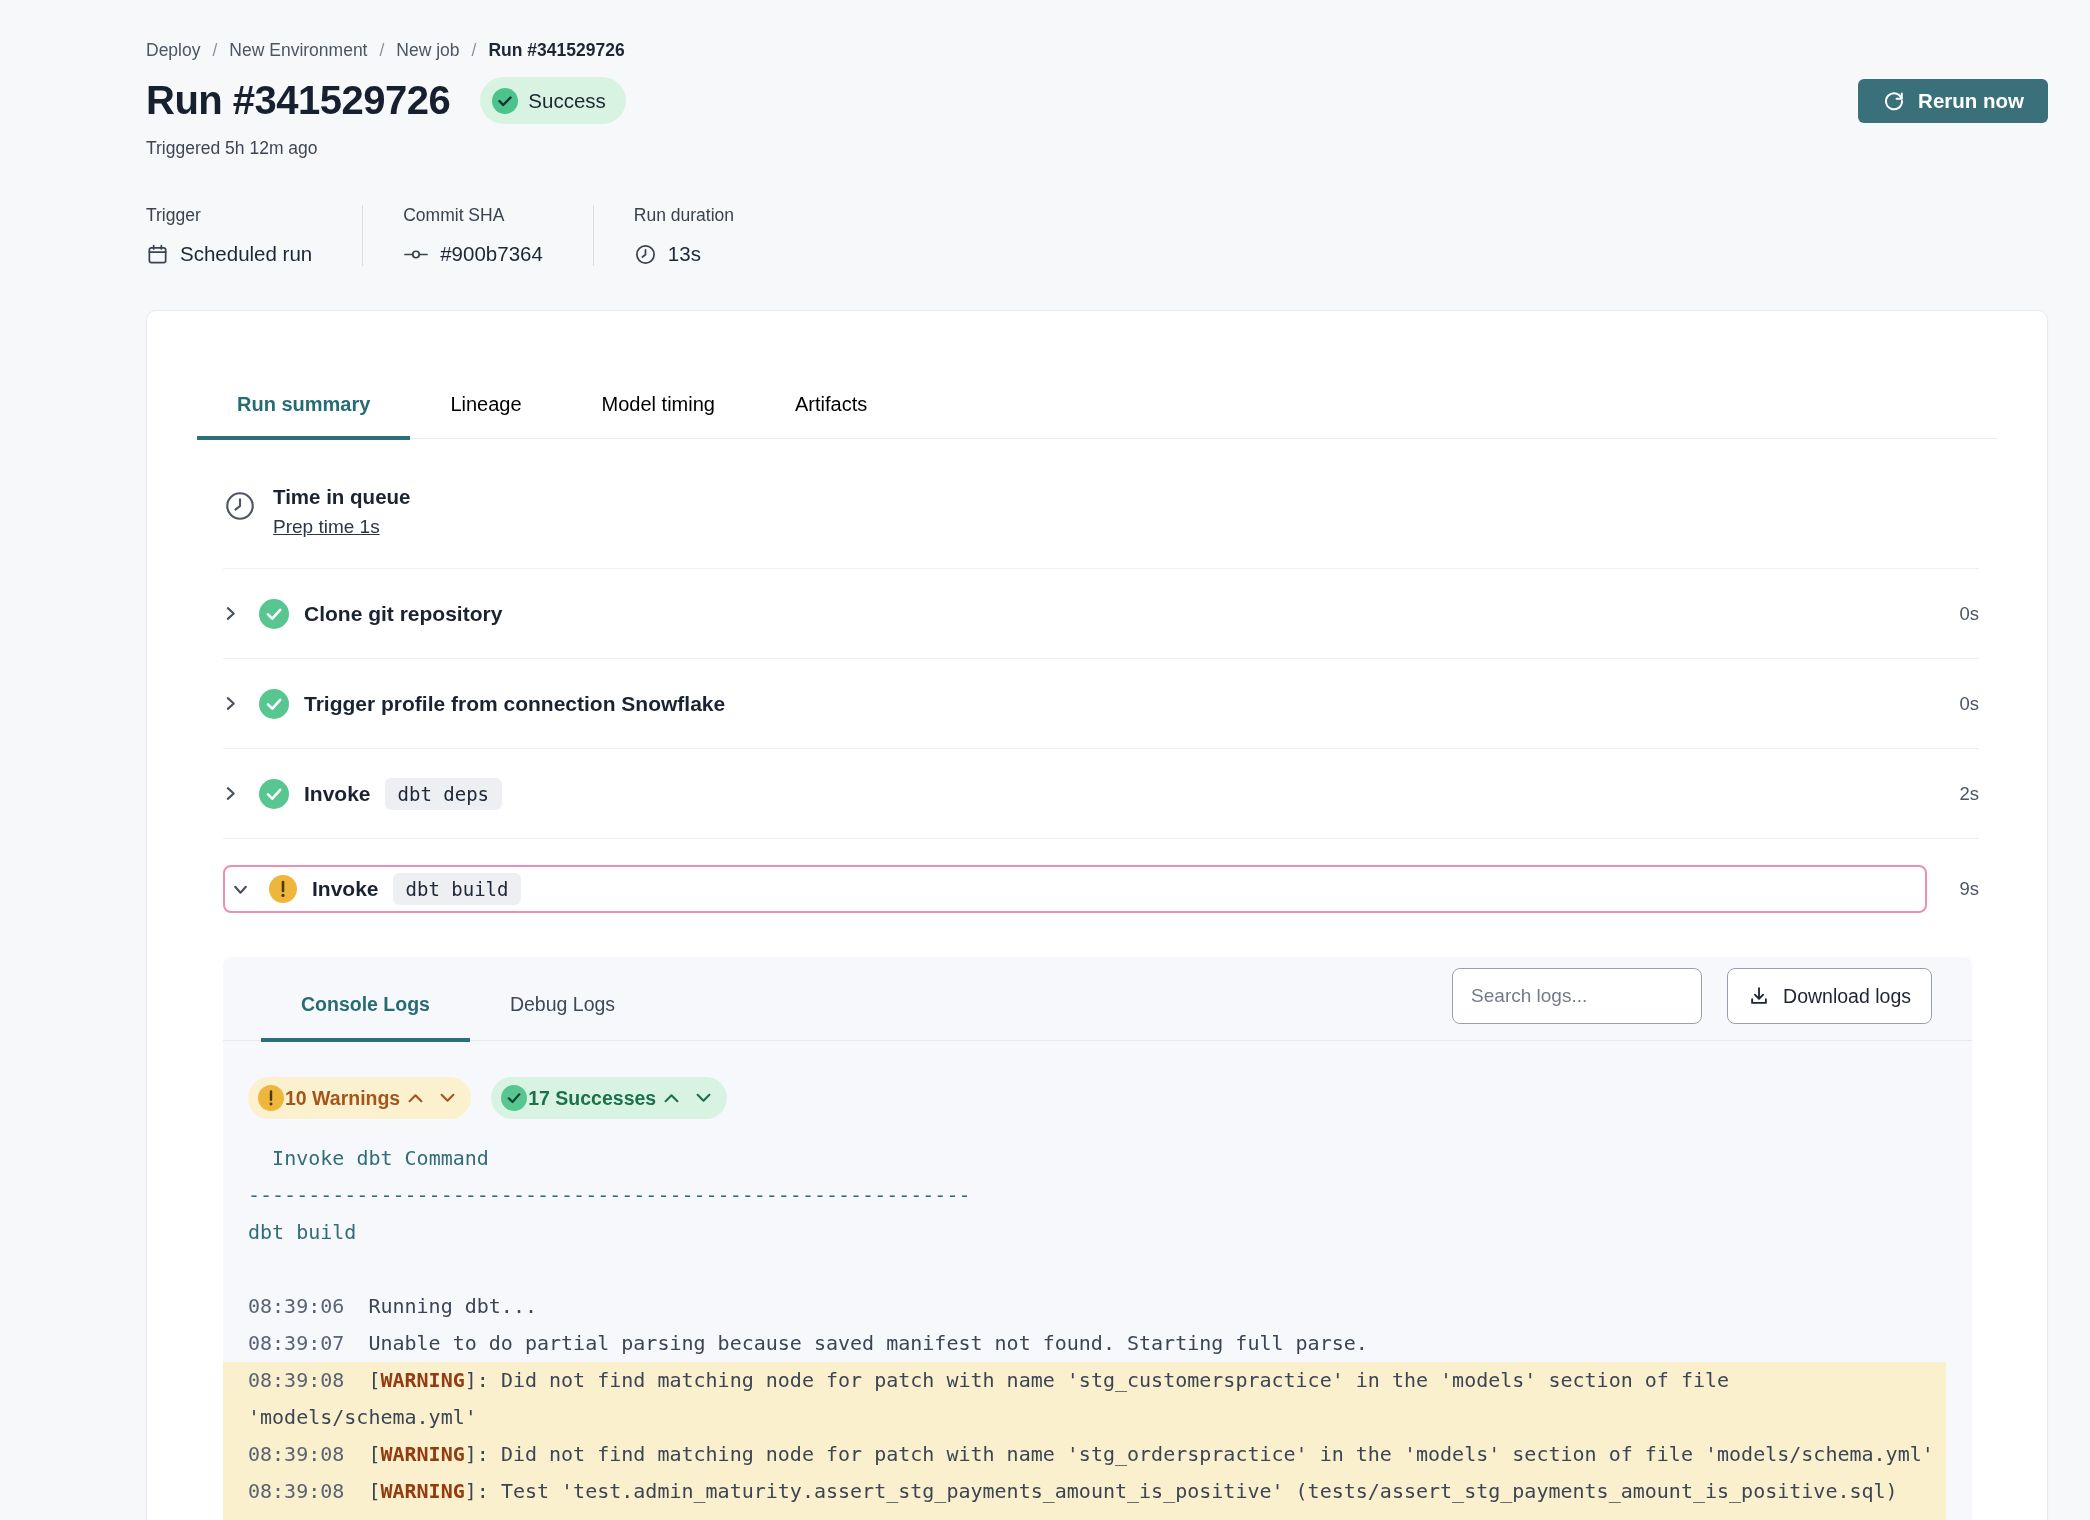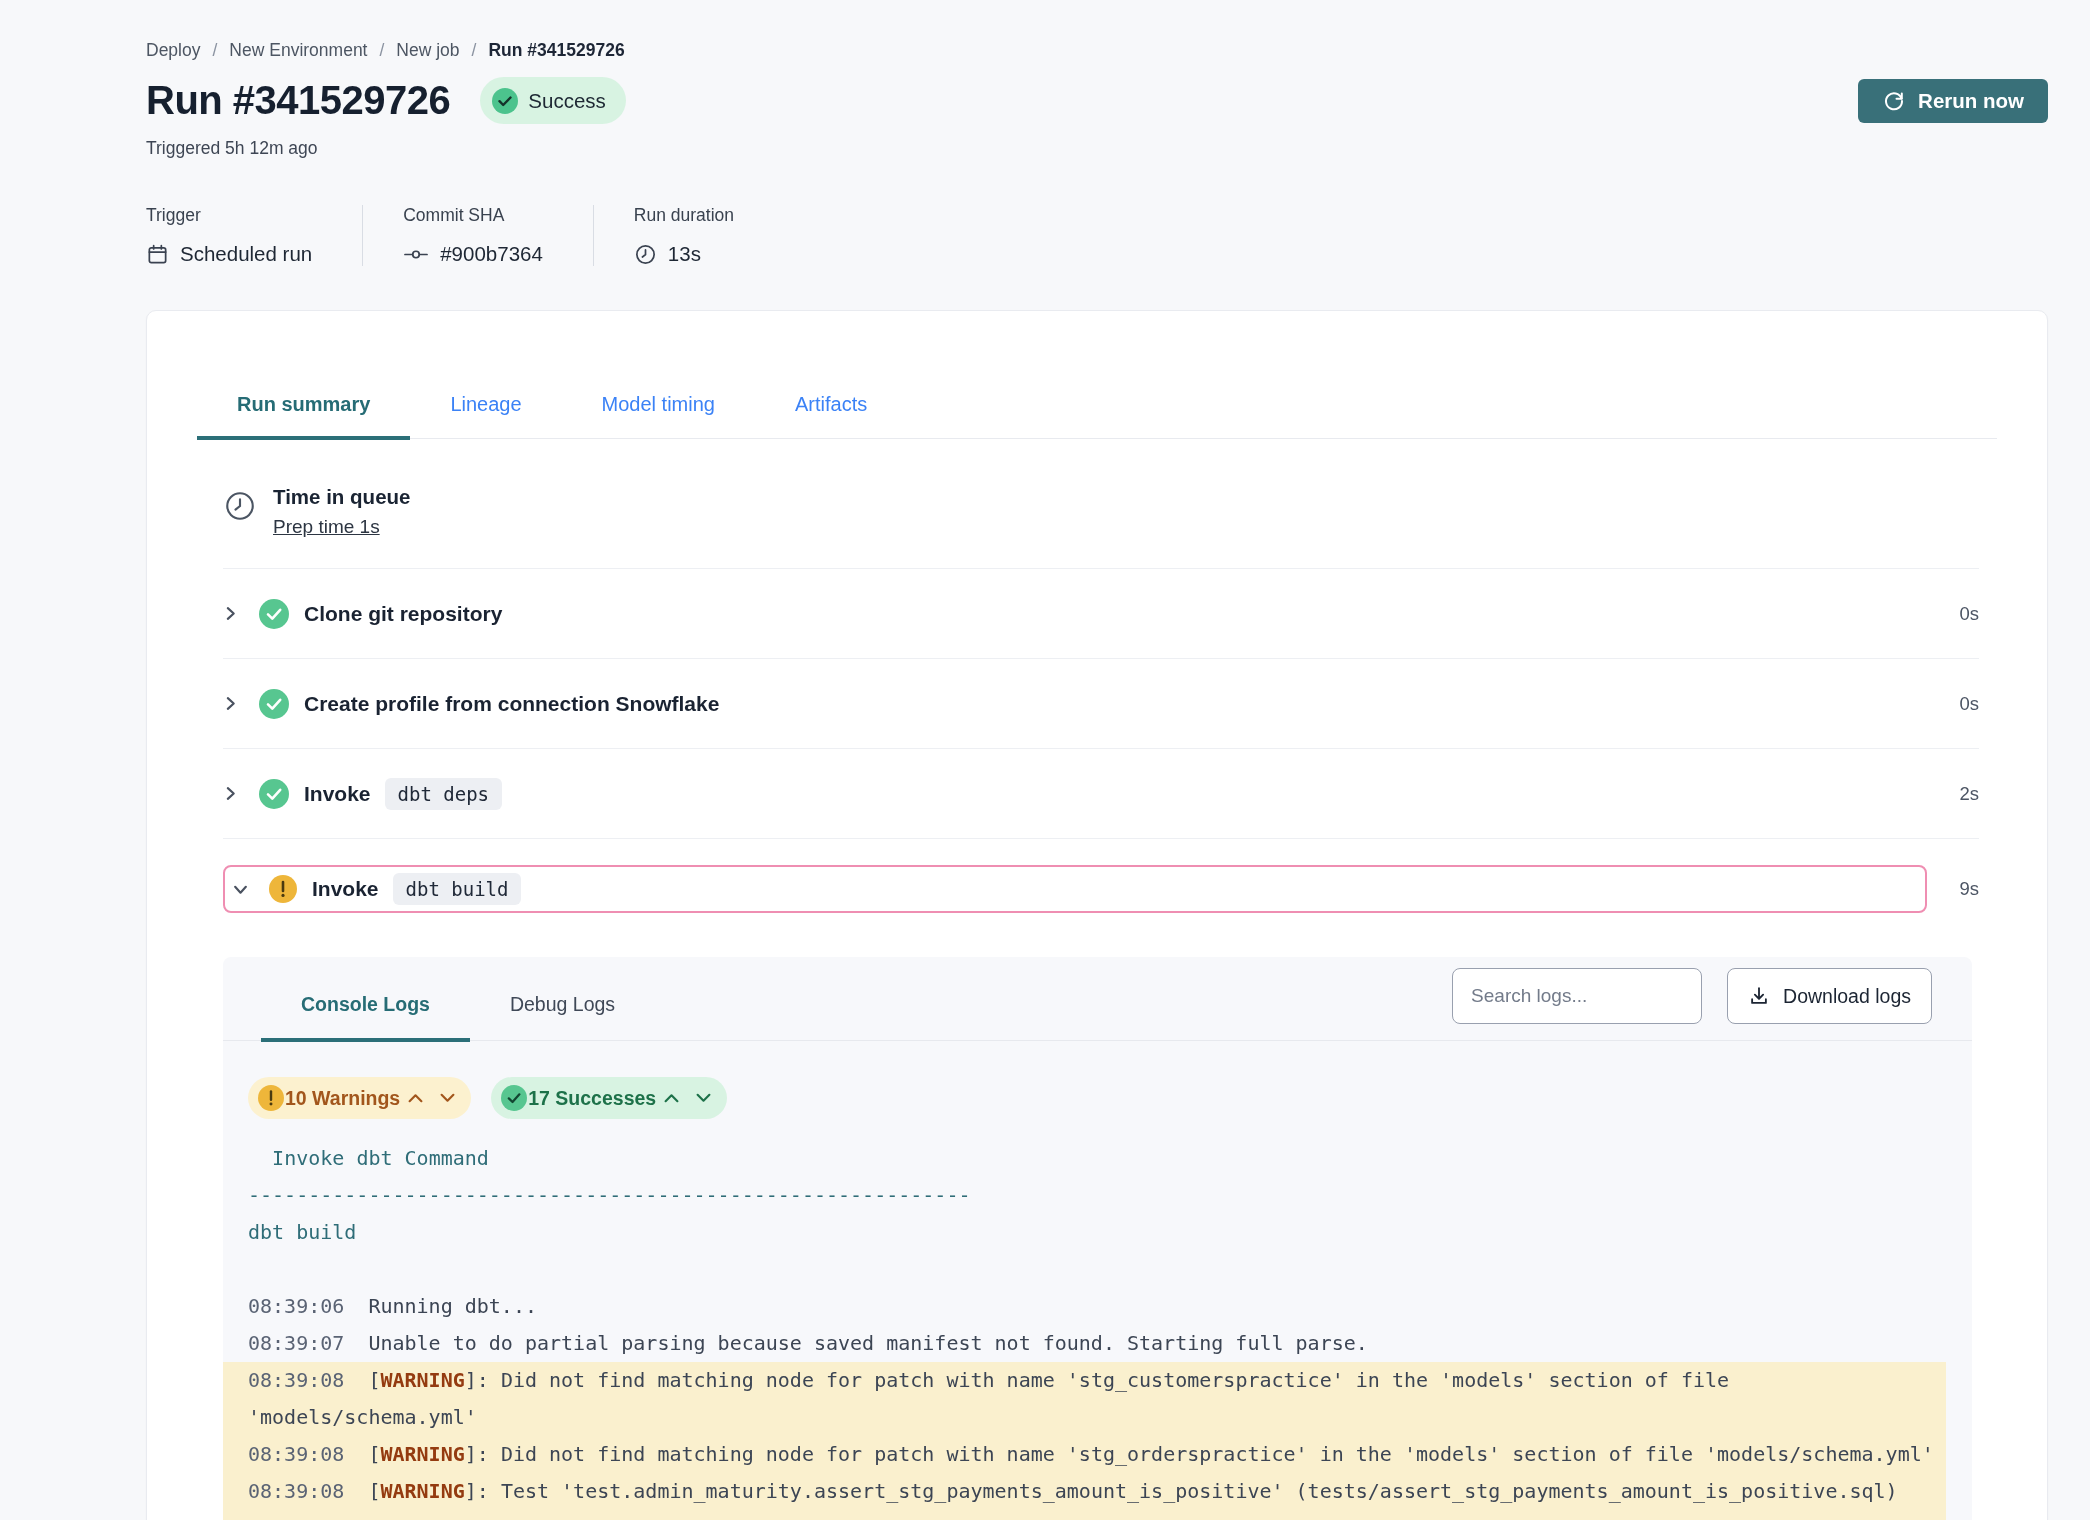--- a/index.html
+++ b/index.html
@@ -37,21 +37,21 @@
   .meta-label { font-size: 17.5px; color: #39424f; margin-bottom: 16px; }
   .meta-value { display: flex; align-items: center; gap: 11px; font-size: 20.5px; color: #1e2734; }
   .micon { display: inline-flex; color: #3a4250; }
 
   
   .card { margin-top: 44px; background: #ffffff; border: 1px solid #e9ebf0;
     border-radius: 10px; box-shadow: 0 1px 2px rgba(20,30,50,0.04); padding-bottom: 60px; }
 
   
   .tabbar { margin: 82px 50px 0; display: flex; border-bottom: 1px solid #e8eaef; }
-  .tab { padding: 0 40px 20px; font-size: 20px; color: #3b82f6; cursor: pointer;
+  .tab { padding: 0 40px 20px; font-size: 20px; color: #000000; cursor: pointer;
     border-bottom: 4px solid transparent; margin-bottom: -2px; }
   .tab.active { font-weight: 700; color: #266c75; border-bottom-color: #2b6f78; }
 
   
   .queue { margin: 46px 68px 0 76px; padding-bottom: 30px; border-bottom: 1px solid #edeff3;
     display: flex; gap: 16px; align-items: flex-start; }
   .queue .qicon { color: #4b5563; margin-top: 4px; }
   .queue-title { font-size: 20.5px; font-weight: 700; color: #1a2433; }
   .queue-link { display: inline-block; margin-top: 7px; font-size: 19px; color: #2c3542;
     text-decoration: underline; cursor: pointer; }
@@ -232,21 +232,21 @@
           <svg width="15" height="15" viewBox="0 0 14 14" fill="none" stroke="currentColor" stroke-width="2" stroke-linecap="round" stroke-linejoin="round">
               <path d="M4.5 2 10 7 4.5 12"></path>
             </svg>
         </span>
         <span class="sicon">
           <svg width="30" height="30" viewBox="0 0 30 30">
               <circle cx="15" cy="15" r="15" fill="#57c690"></circle>
               <path d="M9 15.4 13.3 19.6 21.2 10.8" stroke="#ffffff" stroke-width="2.6" fill="none" stroke-linecap="round" stroke-linejoin="round"></path>
             </svg>
         </span>
-        <span class="name">Create profile from connection Snowflake</span>
+        <span class="name">Trigger profile from connection Snowflake</span>
         <span class="dur">0s</span>
       </div>
 
       <div class="step">
         <span class="chev">
           <svg width="15" height="15" viewBox="0 0 14 14" fill="none" stroke="currentColor" stroke-width="2" stroke-linecap="round" stroke-linejoin="round">
               <path d="M4.5 2 10 7 4.5 12"></path>
             </svg>
         </span>
         <span class="sicon">

